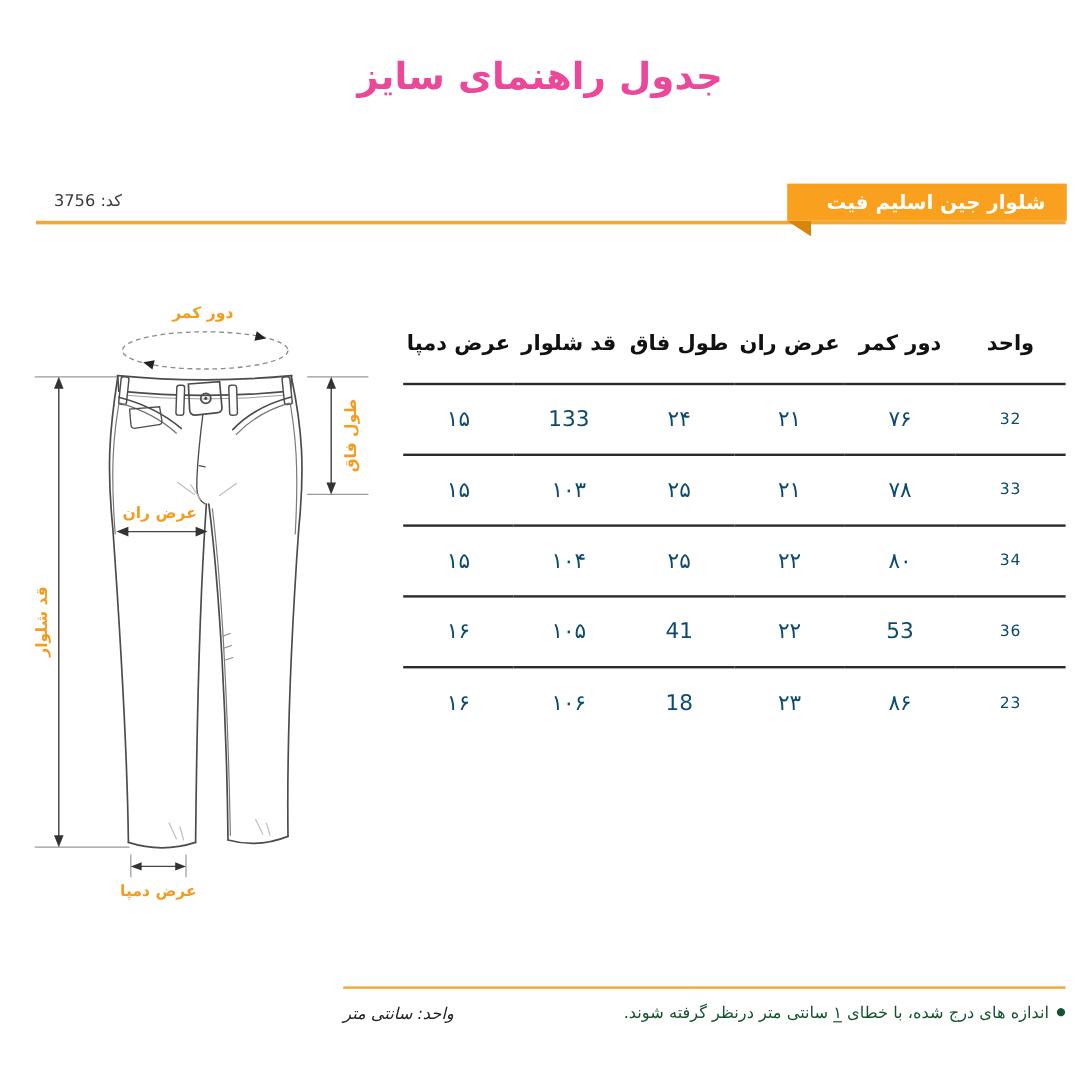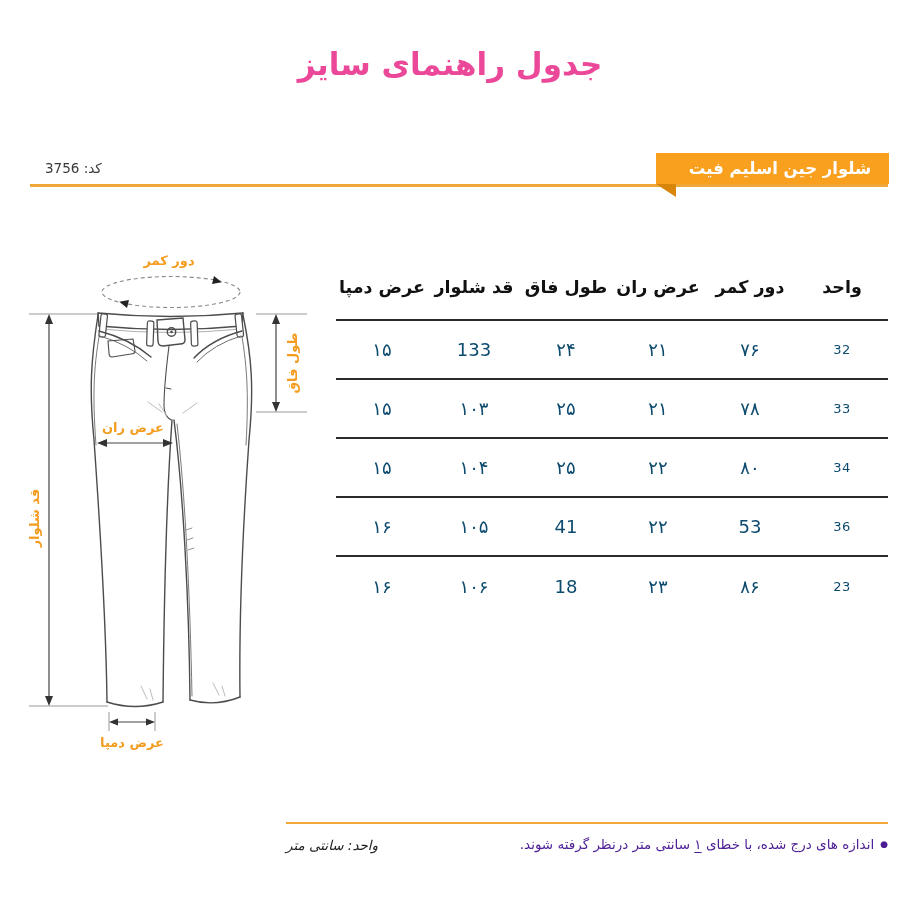--- a/index.html
+++ b/index.html
@@ -41,21 +41,21 @@
   table.size-table thead tr { border-bottom:2.5px solid #2b2b2b; }
   table.size-table tbody td {
     height:59px; font-size:18px; vertical-align:middle; color:#0c4a6e;
   }
   table.size-table tbody tr:not(:first-child) { border-top:2.5px solid #2b2b2b; }
   table.size-table td.latin { font-size:13px; letter-spacing:0.5px; }
 
   
   .footer-rule { left:286px; top:822px; width:602px; height:2px; background:#F0A838; }
   .tolerance-note {
-    right:12px; top:836px; direction:rtl; font-size:13.5px; color:#4c1d95;
+    right:12px; top:836px; direction:rtl; font-size:13.5px; color:#14532d;
   }
   .tolerance-note .bullet { font-size:9px; vertical-align:2px; margin-left:6px; }
   .tolerance-note .tol { text-decoration:underline; text-underline-offset:3px; }
   .unit-note { left:286px; top:837px; direction:rtl; font-size:13.5px; color:#222;font-style:italic; }
 
   
   .diagram { left:15px; top:240px; width:320px; height:520px; }
   .diagram text {
     font-family:"DejaVu Sans", sans-serif; font-size:13px; font-weight:bold;
     fill:#F39C1E; text-anchor:middle; direction:rtl;

